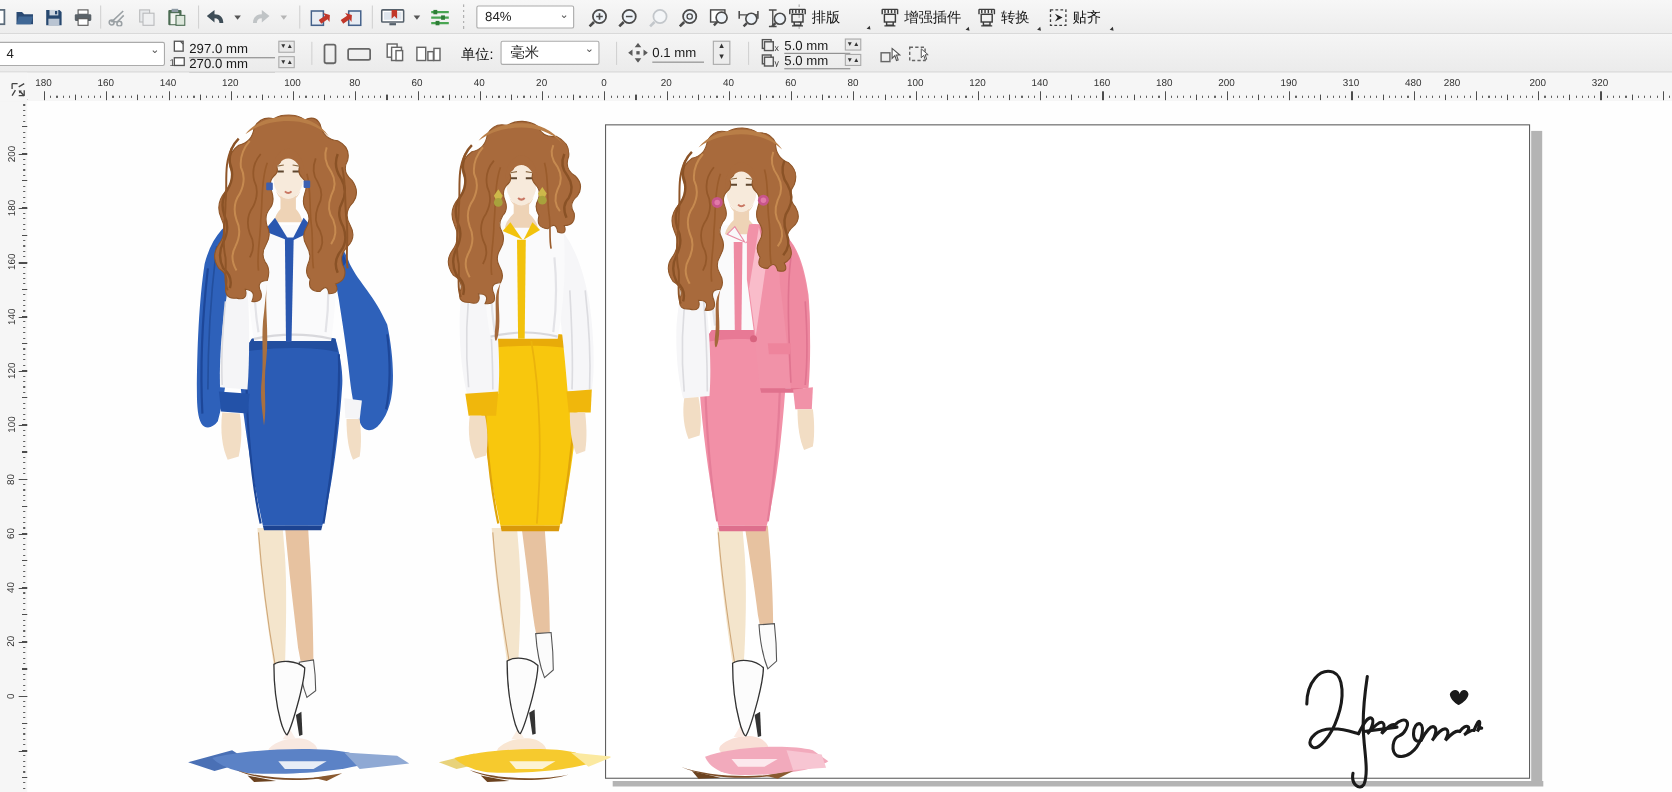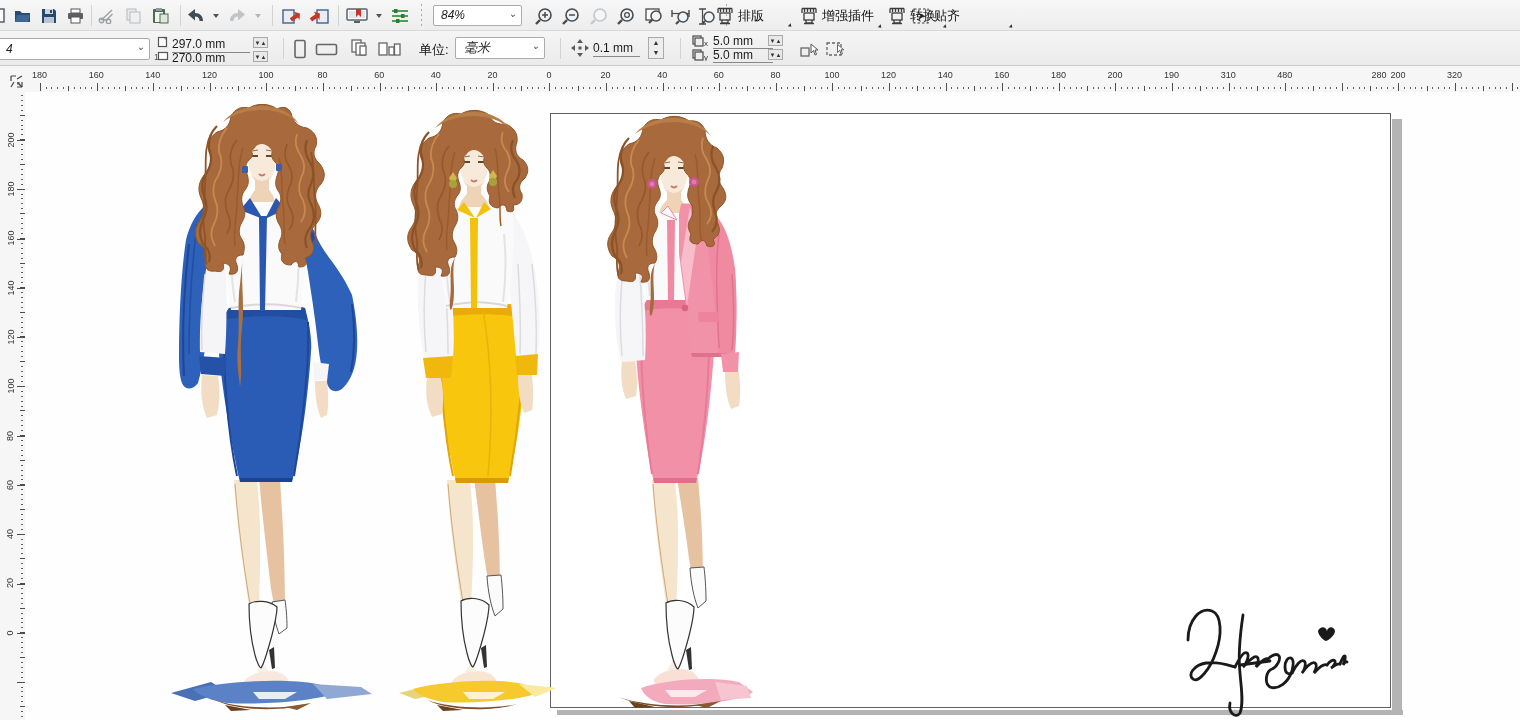--- a/index.html
+++ b/index.html
@@ -5,21 +5,21 @@
   * { margin:0; padding:0; box-sizing:border-box; }
   html,body { width:1520px; height:720px; overflow:hidden; font-family:"Liberation Sans", sans-serif; }
   #app { position:relative; width:1520px; height:720px; background:#fff; }
   .abs { position:absolute; }
   
   #tb1 { left:0; top:0; width:1520px; height:31px; background:linear-gradient(#f7f7f7,#ededed); border-bottom:1px solid #d9d9d9; }
   #tb2 { left:0; top:31px; width:1520px; height:35px; background:linear-gradient(#f5f5f5,#ebebeb); border-bottom:1px solid #c9c9c9; }
   .sep { position:absolute; top:5px; width:1px; height:21px; background:#d2d2d2; }
   .dotsep { position:absolute; top:4px; width:2px; height:23px;
      background-image:repeating-linear-gradient(#aaa 0 2px, transparent 2px 5px); background-size:1px 100%; background-repeat:no-repeat; }
-  .combo { position:absolute; background:#fff; border:1px solid #ababab; border-radius:2px; font-size:12px; color:#222;font-style:italic; }
+  .combo { position:absolute; background:#fff; border:1px solid #ababab; border-radius:2px; font-size:12px; color:#222; }
   .combo .chev { position:absolute; right:4px; top:50%; transform:translateY(-62%); font-size:10px; color:#555; }
   .cnbtn { position:absolute; top:4px; height:24px; font-size:13px; color:#111; display:flex; align-items:center; gap:4px; }
   
   #hruler { left:25px; top:66px; width:1495px; height:26px; background:#f6f6f6; }
   #vruler { left:0; top:66px; width:25px; height:654px; background:#f6f6f6; }
   #corner { left:0; top:66px; width:25px; height:26px; background:#f6f6f6; z-index:5; }
   .rnum { position:absolute; font-size:9px; color:#333; }
   
   #canvas { left:25px; top:92px; width:1495px; height:628px; background:#fefefe; }
   #page { position:absolute; left:525px; top:21px; width:841px; height:595px; background:#fff; border:1px solid #606060; }
@@ -139,21 +139,21 @@
     <div class="cnbtn" style="left:800px"><svg width="18" height="18" viewBox="0 0 18 18" fill="none" stroke="#3c3c3c" stroke-width="1.3">
           <path d="M2 1.5 L16 1.5 M2 1.5 L2 6 M16 1.5 L16 6 M4.5 1.5 L4.5 5 M7.5 1.5 L7.5 5 M10.5 1.5 L10.5 5 M13.5 1.5 L13.5 5"></path>
           <rect x="4" y="6" width="10" height="7"></rect>
           <path d="M6 13 L6 16 L12 16 L12 13 M4 16.5 L14 16.5"></path>
         </svg>增强插件</div>
     <div class="cnbtn" style="left:888px"><svg width="18" height="18" viewBox="0 0 18 18" fill="none" stroke="#3c3c3c" stroke-width="1.3">
           <path d="M2 1.5 L16 1.5 M2 1.5 L2 6 M16 1.5 L16 6 M4.5 1.5 L4.5 5 M7.5 1.5 L7.5 5 M10.5 1.5 L10.5 5 M13.5 1.5 L13.5 5"></path>
           <rect x="4" y="6" width="10" height="7"></rect>
           <path d="M6 13 L6 16 L12 16 L12 13 M4 16.5 L14 16.5"></path>
         </svg>转换</div>
-    <div class="cnbtn" style="left:912px"><svg width="18" height="18" viewBox="0 0 18 18">
+    <div class="cnbtn" style="left:953px"><svg width="18" height="18" viewBox="0 0 18 18">
           <rect x="2" y="2" width="14" height="14" fill="none" stroke="#3c3c3c" stroke-width="1.2" stroke-dasharray="2.5 2"></rect>
           <path d="M13 9 L6 5.5 L8.5 9 L6 12.5 Z" fill="#222"></path>
         </svg>贴齐</div>
     <div class="abs" style="left:789px;top:24px;width:0;height:0;border:2.5px solid transparent;border-top:3.5px solid #333;transform:rotate(-45deg)"></div>
     <div class="abs" style="left:879px;top:25px;width:0;height:0;border:2.5px solid transparent;border-top:3.5px solid #333;transform:rotate(-45deg)"></div>
     <div class="abs" style="left:944px;top:25px;width:0;height:0;border:2.5px solid transparent;border-top:3.5px solid #333;transform:rotate(-45deg)"></div>
     <div class="abs" style="left:1010px;top:25px;width:0;height:0;border:2.5px solid transparent;border-top:3.5px solid #333;transform:rotate(-45deg)"></div>
     <div class="sep" style="left:91px"></div>
     <div class="sep" style="left:180px"></div>
     <div class="sep" style="left:272px"></div>
@@ -253,21 +253,21 @@
     <span class="rnum" style="left:750.4px;top:4px;transform:translateX(-50%)">80</span>
     <span class="rnum" style="left:807px;top:4px;transform:translateX(-50%)">100</span>
     <span class="rnum" style="left:863.6px;top:4px;transform:translateX(-50%)">120</span>
     <span class="rnum" style="left:920.2px;top:4px;transform:translateX(-50%)">140</span>
     <span class="rnum" style="left:976.8px;top:4px;transform:translateX(-50%)">160</span>
     <span class="rnum" style="left:1033.4px;top:4px;transform:translateX(-50%)">180</span>
     <span class="rnum" style="left:1090px;top:4px;transform:translateX(-50%)">200</span>
     <span class="rnum" style="left:1146.6px;top:4px;transform:translateX(-50%)">190</span>
     <span class="rnum" style="left:1203.2px;top:4px;transform:translateX(-50%)">310</span>
     <span class="rnum" style="left:1259.8px;top:4px;transform:translateX(-50%)">480</span>
-    <span class="rnum" style="left:1354px;top:4px;transform:translateX(-50%)">280</span>
+    <span class="rnum" style="left:1295px;top:4px;transform:translateX(-50%)">280</span>
     <span class="rnum" style="left:1373px;top:4px;transform:translateX(-50%)">200</span>
     <span class="rnum" style="left:1429.6px;top:4px;transform:translateX(-50%)">320</span>
   </div>
   <div id="vruler" class="abs" style="background-image:
       repeating-linear-gradient(180deg,#4d4d4d 0 1px,transparent 1px 49.3px),
       repeating-linear-gradient(180deg,#4d4d4d 0 1px,transparent 1px 24.65px),
       repeating-linear-gradient(180deg,#5e5e5e 0 1px,transparent 1px 4.93px);
       background-size:8px 654px,5px 654px,2px 654px;
       background-position:17px 73.7px,20px 24.4px,21px 24.4px;
       background-repeat:no-repeat;background-color:#f6f6f6;">

